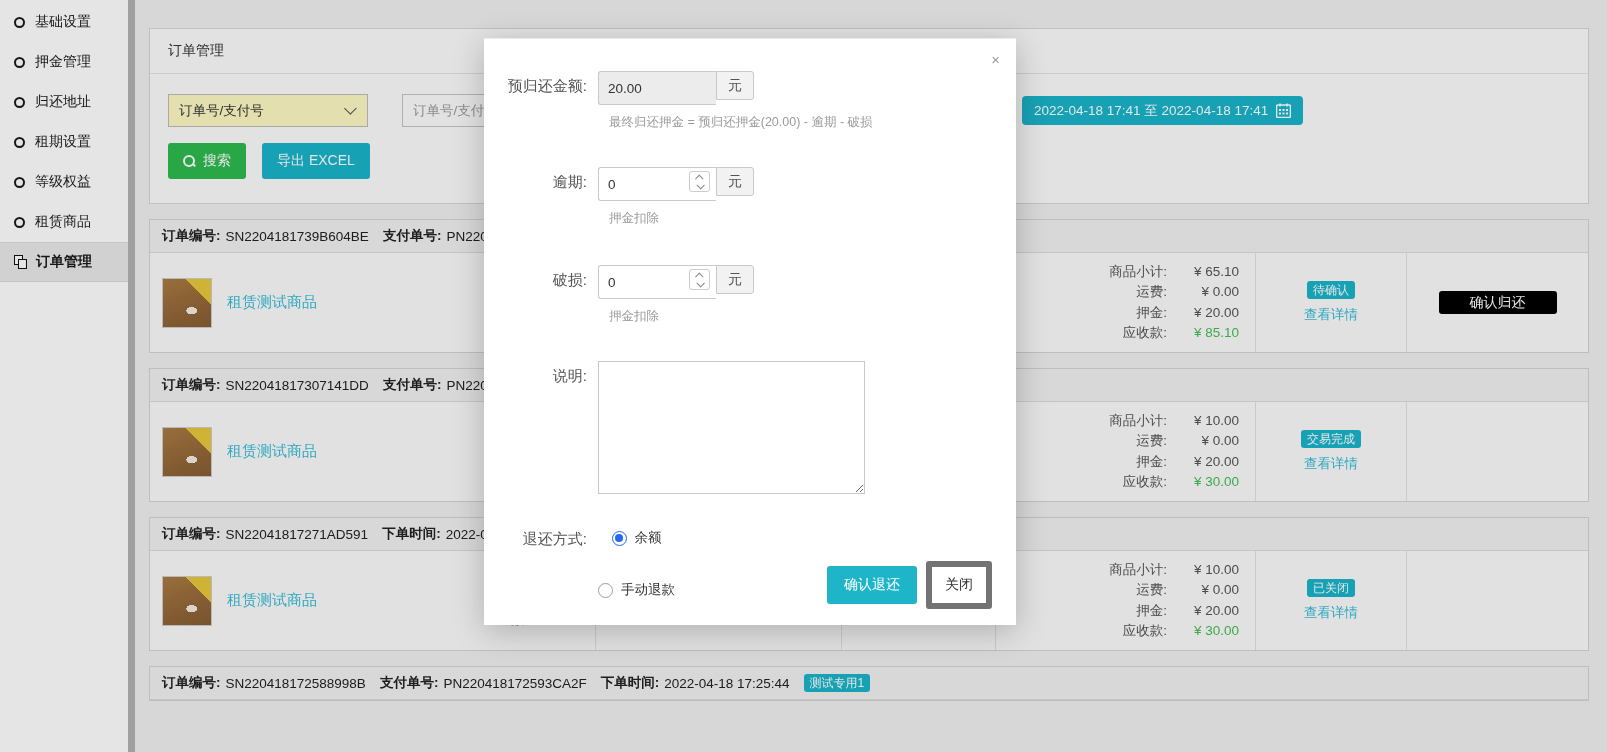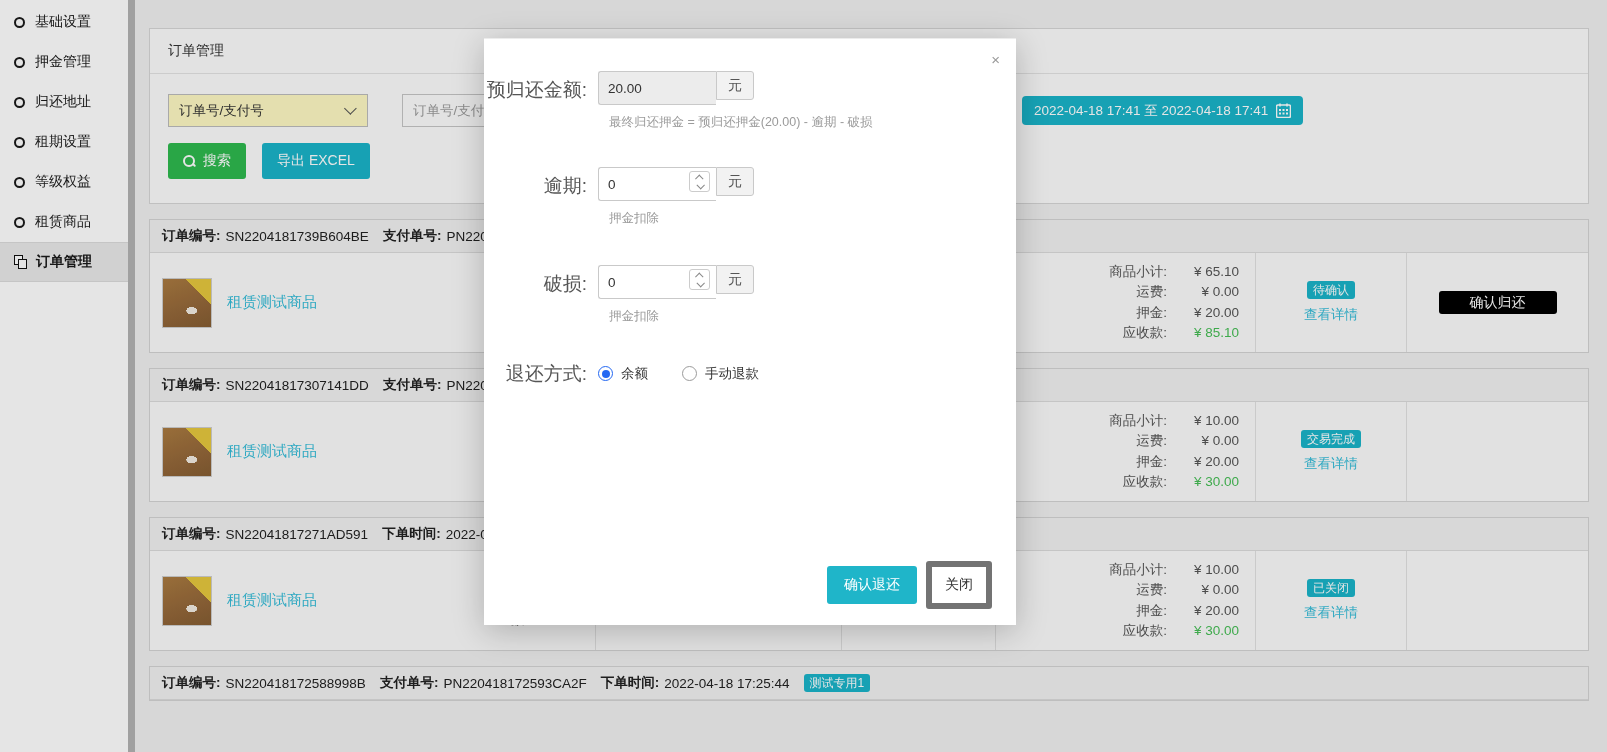--- a/index.html
+++ b/index.html
@@ -90,39 +90,39 @@
   
   .overlay { position:absolute; inset:0; background:rgba(0,0,0,0.10); z-index:10; }
   .modal { position:absolute; left:484px; top:38px; width:532px; height:587px; background:#fff;
     z-index:20; box-shadow:0 6px 30px rgba(0,0,0,0.22); }
   .modal-close { position:absolute; top:14px; right:16px; color:#9a9a9a; font-size:15px;
     cursor:pointer; line-height:1; }
   .modal-title { text-align:center; padding:23px 0 15px; font-size:16px; color:#333; }
   .modal-divider { border-bottom:1px solid #ececec; }
   .m-row { display:flex; }
   .m-label { width:114px; flex:none; text-align:right; padding-right:11px; padding-top:6px;
-    color:#555; font-size:19px; }
+    color:#555; font-size:15px; }
   .igroup { display:flex; }
   .igroup input { width:118px; height:29px; border:1px solid #c9c9c9; border-right:none;
     border-radius:3px 0 0 3px; padding:16px 9px; font-size:13.5px; color:#333; background:#fff; }
   .igroup input:disabled { background:#ececec; color:#333; }
   .num-wrap { position:relative; display:flex; }
   .spinner { position:absolute; right:6px; top:4px; width:21px; height:21px; border:1px solid #ccc;
     border-radius:3px; background:#fff; display:flex; flex-direction:column; align-items:center;
     justify-content:center; gap:2px; cursor:pointer; }
   .spinner .up, .spinner .dn { width:6px; height:6px; border-left:1.5px solid #888; border-top:1.5px solid #888; }
   .spinner .up { transform:rotate(45deg) translateY(1px); }
   .spinner .dn { transform:rotate(225deg) translateY(1px); }
   .addon { width:38px; height:29px; background:#f2f2f2; border:1px solid #c9c9c9;
     border-radius:0 3px 3px 0; display:flex; align-items:center; justify-content:center;
     color:#555; font-size:14px; }
   .m-help { color:#9b9b9b; font-size:12.5px; margin:9px 0 0 125px; }
   .m-textarea { width:267px; height:133px; border:1px solid #c9c9c9; resize:both;
     font-family:inherit; font-size:13.5px; padding:6px 8px; }
-  .radio-line { display:flex; align-items:center; gap:34px; padding-top:5px; }
+  .radio-line { display:flex; align-items:center; gap:34px; padding-top:5px;flex-direction:column; }
   .radio-opt { display:flex; align-items:center; gap:8px; font-size:13.5px; color:#333; cursor:pointer; }
   .rdot { width:15px; height:15px; border-radius:50%; border:1.5px solid #9b9b9b; position:relative; flex:none; }
   .rdot.sel { border-color:#2468f2; }
   .rdot.sel::after { content:""; position:absolute; inset:2.5px; background:#2468f2; border-radius:50%; }
   .modal-footer { position:absolute; right:24px; bottom:16px; display:flex; align-items:center; }
   .btn-confirm { background:#1fb5c9; color:#fff; border:none; border-radius:3px;
     padding:10px 17px; font-size:14px; cursor:pointer; }
   .btn-mclose { background:#fff; color:#333; border:6px solid #737373; border-radius:3px;
     padding:9px 13px; font-size:14px; margin-left:9px; cursor:pointer; }
 </style>
@@ -398,20 +398,24 @@
         <span class="spinner">
             <span class="up"></span>
             <span class="dn"></span>
           </span>
       </span>
       <span class="addon">元</span>
     </div>
   </div>
   <div class="m-help">押金扣除</div>
 
+  <div class="m-row" style="margin-top:36px;">
+    <div class="m-label">说明:</div>
+    <textarea class="m-textarea" style=""></textarea>
+  </div>
 
   <div class="m-row" style="margin-top:30px;">
     <div class="m-label">退还方式:</div>
     <div class="radio-line">
       <span class="radio-opt">
         <span class="rdot sel"></span>
         <span>余额</span>
       </span>
       <span class="radio-opt">
         <span class="rdot"></span>

